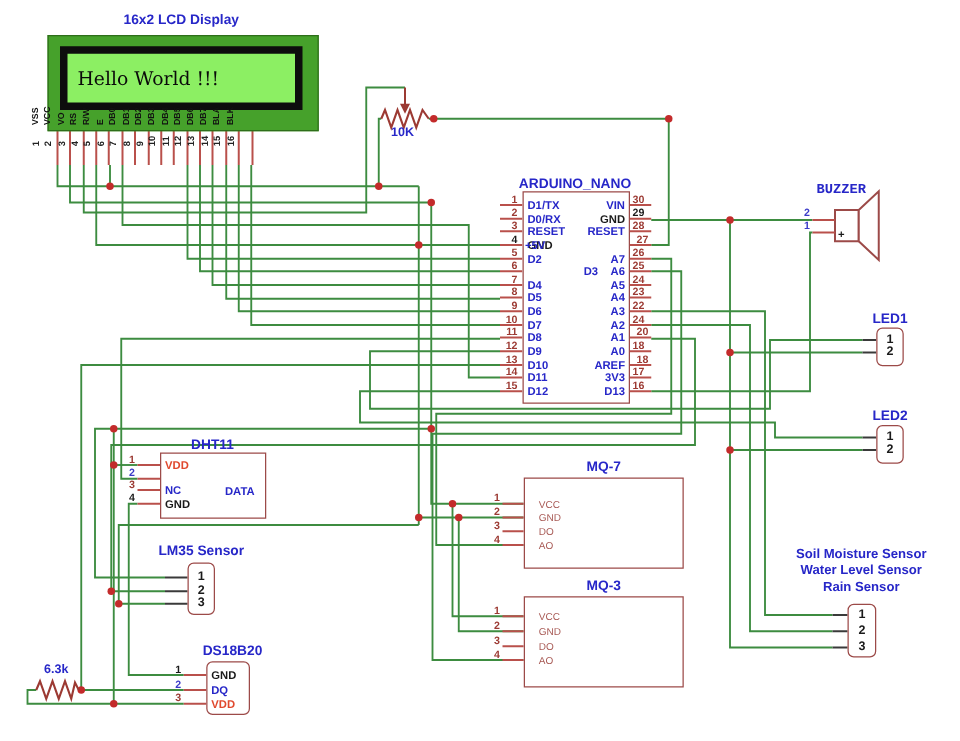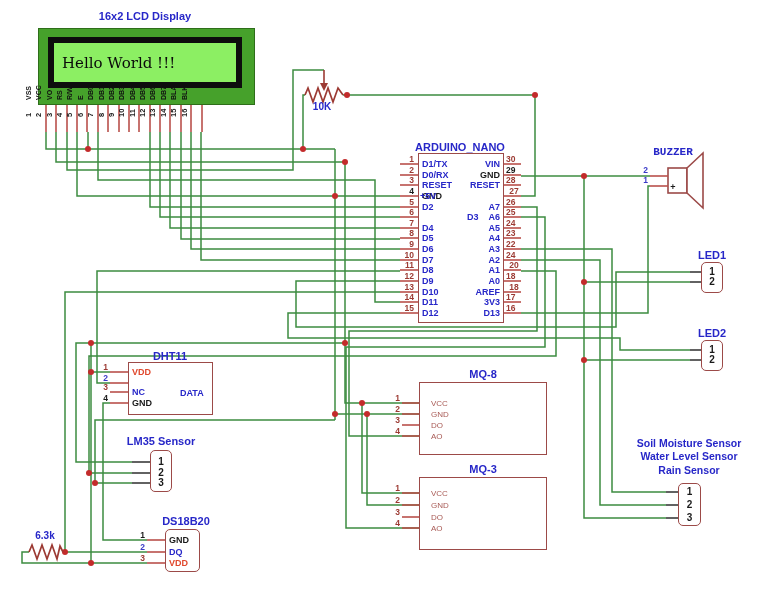--- a/index.html
+++ b/index.html
@@ -189,21 +189,21 @@
     <div class="lcd-text">Hello World !!!</div>
   </div>
 
   <div class="title" style="left:460px;top:141px;">ARDUINO_NANO</div>
   <div class="title" style="left:673px;top:146px;font-family:Liberation Mono, monospace;">BUZZER</div>
   <div class="title" style="left:712px;top:249px;">LED1</div>
   <div class="title" style="left:712px;top:327px;">LED2</div>
   <div class="title" style="left:170px;top:350px;">DHT11</div>
   <div class="title" style="left:161px;top:435px;">LM35 Sensor</div>
   <div class="title" style="left:186px;top:515px;">DS18B20</div>
-  <div class="title" style="left:483px;top:368px;">MQ-8</div>
+  <div class="title" style="left:483px;top:368px;">MQ-7</div>
   <div class="title" style="left:483px;top:463px;">MQ-3</div>
   <div class="title small" style="left:689px;top:437px;">Soil Moisture Sensor</div>
   <div class="title small" style="left:689px;top:450px;">Water Level Sensor</div>
   <div class="title small" style="left:689px;top:464px;">Rain Sensor</div>
   <div class="rlabel" style="left:322px;top:101px;">10K</div>
   <div class="rlabel" style="left:45px;top:530px;">6.3k</div>
 
   <div class="box" style="left:418px;top:153px;width:86px;height:170px;"></div>
   <div class="box" style="left:128px;top:362px;width:85px;height:53px;"></div>
   <div class="box round" style="left:150px;top:450px;width:22px;height:42px;"></div>

